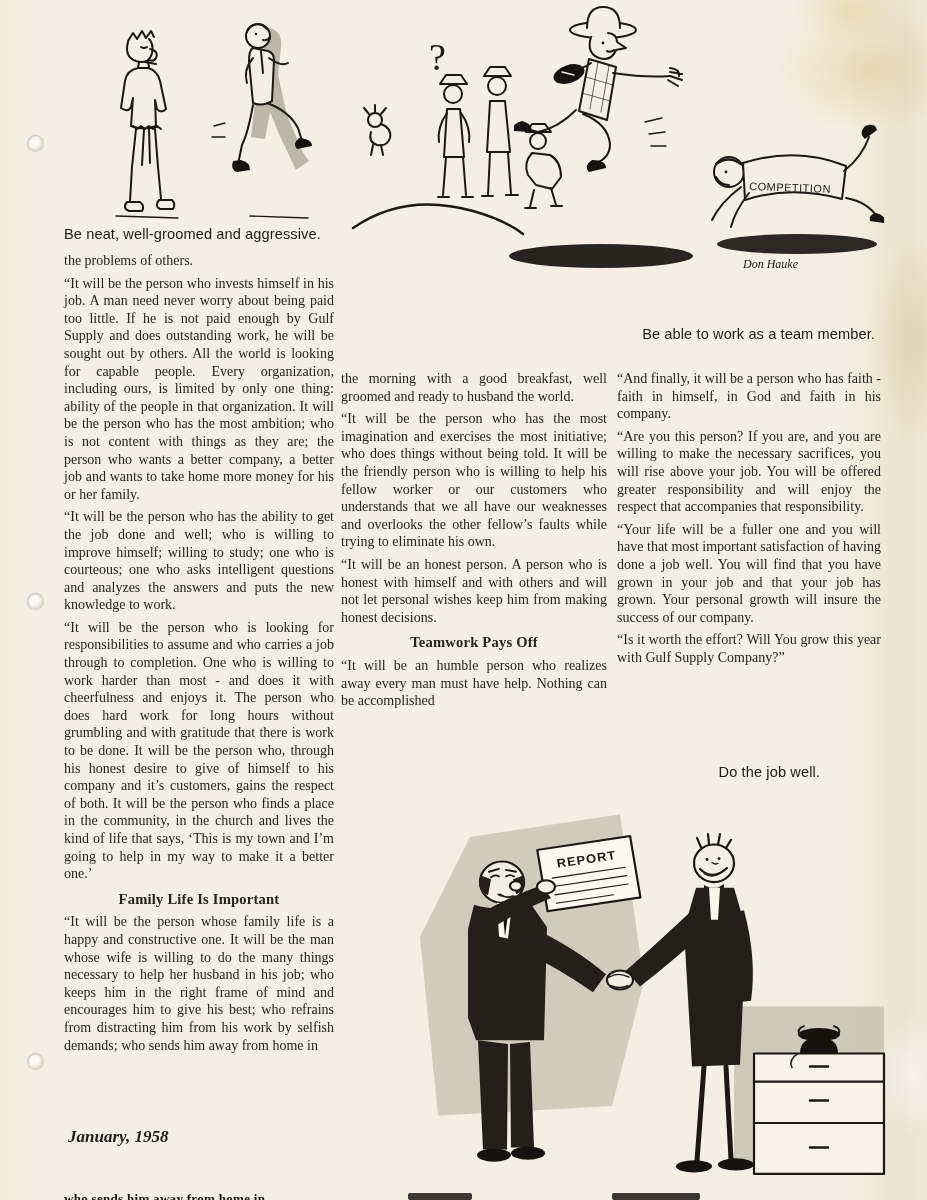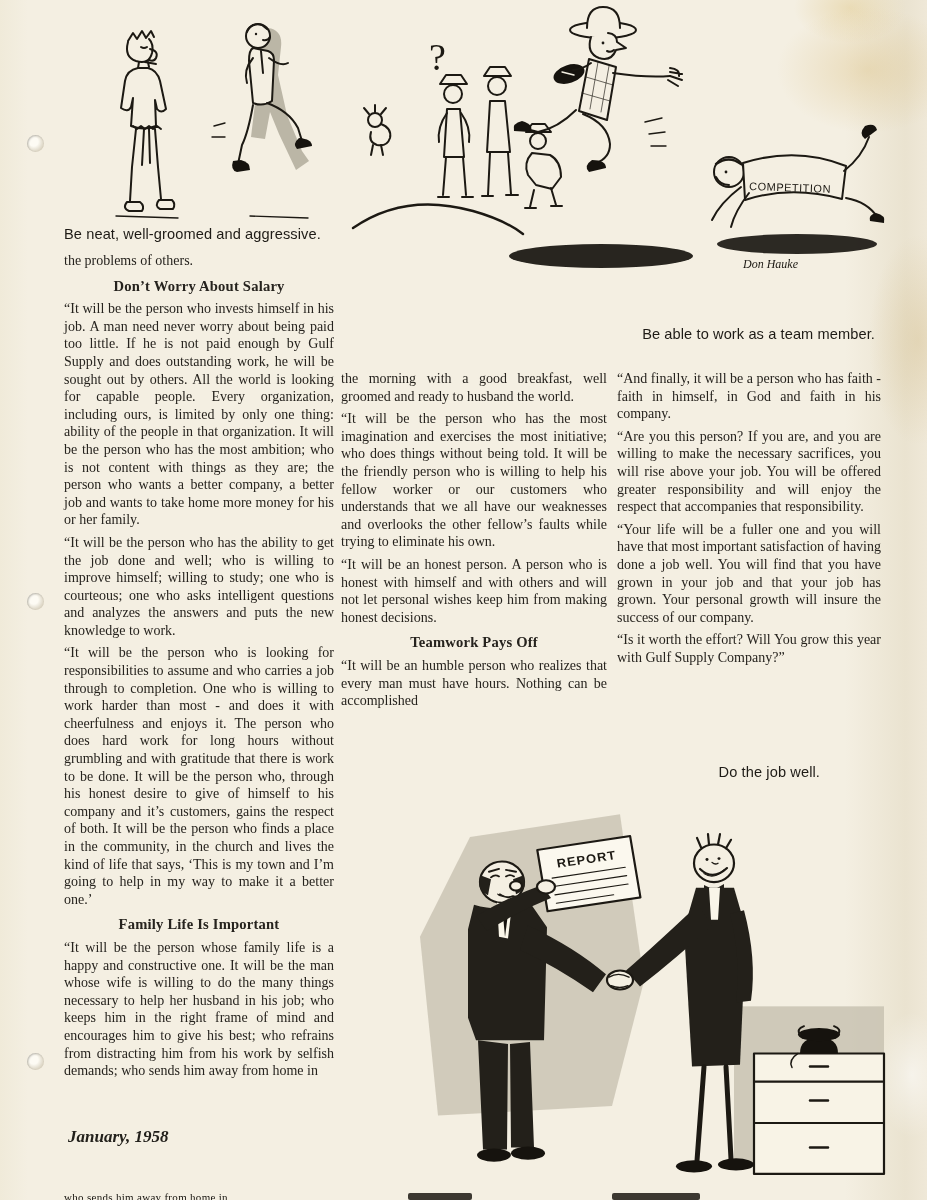--- a/index.html
+++ b/index.html
@@ -30,21 +30,21 @@
   .col p{margin:0 0 5px}
   .col h3{font-size:14.6px;font-weight:700;text-align:center;margin:8px 0 5px;letter-spacing:.2px}
   .caption{
     position:absolute;font-family:"Liberation Sans",sans-serif;
     font-weight:400;font-size:14.6px;color:#1e1b16;letter-spacing:.1px;
   }
   .caption.center{text-align:right}
   .footer-date{position:absolute;left:68px;top:1127px;font-weight:700;font-style:italic;font-size:17px;color:#22201b}
   .cutoff{
     position:absolute;left:64px;top:1191px;width:300px;height:9px;overflow:hidden;
-    font-weight:400;font-size:11px;color:#17140f;letter-spacing:.3px;
+    font-weight:700;font-size:13px;color:#17140f;letter-spacing:.3px;
   }
   .smudge{position:absolute;height:7px;background:#1b1812;border-radius:2px;opacity:.85}
 </style>
 </head>
 <body>
 
 <div class="page">
 
   <div class="hole" style="top:135px"></div>
   <div class="hole" style="top:593px"></div>
@@ -152,34 +152,33 @@
           <path d="M531 213 q10 2 8 10 l-14 -2 q-2 -6 6 -8 z" fill="#16130e" stroke="none"></path>
         </g>
         <text x="398" y="268" font-size="12" font-style="italic" font-family="'Liberation Serif',serif" fill="#1c1913" stroke="none">Don Hauke</text>
       </g>
     </svg>
   </figure>
   <div class="caption center" style="left:330px;top:326px;width:545px">Be able to work as a team member.</div>
 
   <section class="col" style="left:64px;top:252px;width:270px">
     <p>the problems of others.</p>
-    <h3>Don’t Worry About Salary</h3>
     <p>“It will be the person who invests himself in his job. A man need never worry about being paid too little. If he is not paid enough by Gulf Supply and does outstanding work, he will be sought out by others. All the world is looking for capable people. Every organization, including ours, is limited by only one thing: ability of the people in that organization. It will be the person who has the most ambition; who is not content with things as they are; the person who wants a better company, a better job and wants to take home more money for his or her family.</p>
     <p>“It will be the person who has the ability to get the job done and well; who is willing to improve himself; willing to study; one who is courteous; one who asks intelligent questions and analyzes the answers and puts the new knowledge to work.</p>
     <p>“It will be the person who is looking for responsibilities to assume and who carries a job through to completion. One who is willing to work harder than most - and does it with cheerfulness and enjoys it. The person who does hard work for long hours without grumbling and with gratitude that there is work to be done. It will be the person who, through his honest desire to give of himself to his company and it’s customers, gains the respect of both. It will be the person who finds a place in the community, in the church and lives the kind of life that says, ‘This is my town and I’m going to help in my way to make it a better one.’</p>
     <h3>Family Life Is Important</h3>
     <p>“It will be the person whose family life is a happy and constructive one. It will be the man whose wife is willing to do the many things necessary to help her husband in his job; who keeps him in the right frame of mind and encourages him to give his best; who refrains from distracting him from his work by selfish demands; who sends him away from home in</p>
   </section>
 
   <section class="col" style="left:341px;top:370px;width:266px">
     <p>the morning with a good breakfast, well groomed and ready to husband the world.</p>
     <p>“It will be the person who has the most imagination and exercises the most initiative; who does things without being told. It will be the friendly person who is willing to help his fellow worker or our customers who understands that we all have our weaknesses and overlooks the other fellow’s faults while trying to eliminate his own.</p>
     <p>“It will be an honest person. A person who is honest with himself and with others and will not let personal wishes keep him from making honest decisions.</p>
     <h3>Teamwork Pays Off</h3>
-    <p>“It will be an humble person who realizes that every man must have hours. Nothing can be accomplished</p>
+    <p>“It will be an humble person who realizes away every man must have help. Nothing can be accomplished</p>
   </section>
 
   <section class="col" style="left:617px;top:370px;width:264px">
     <p>“And finally, it will be a person who has faith - faith in himself, in God and faith in his company.</p>
     <p>“Are you this person? If you are, and you are willing to make the necessary sacrifices, you will rise above your job. You will be offered greater responsibility and will enjoy the respect that accompanies that responsibility.</p>
     <p>“Your life will be a fuller one and you will have that most important satisfaction of having done a job well. You will find that you have grown in your job and that your job has grown. Your personal growth will insure the success of our company.</p>
     <p>“Is it worth the effort? Will You grow this year with Gulf Supply Company?”</p>
   </section>
 
   <div class="caption center" style="left:330px;top:764px;width:490px">Do the job well.</div>

